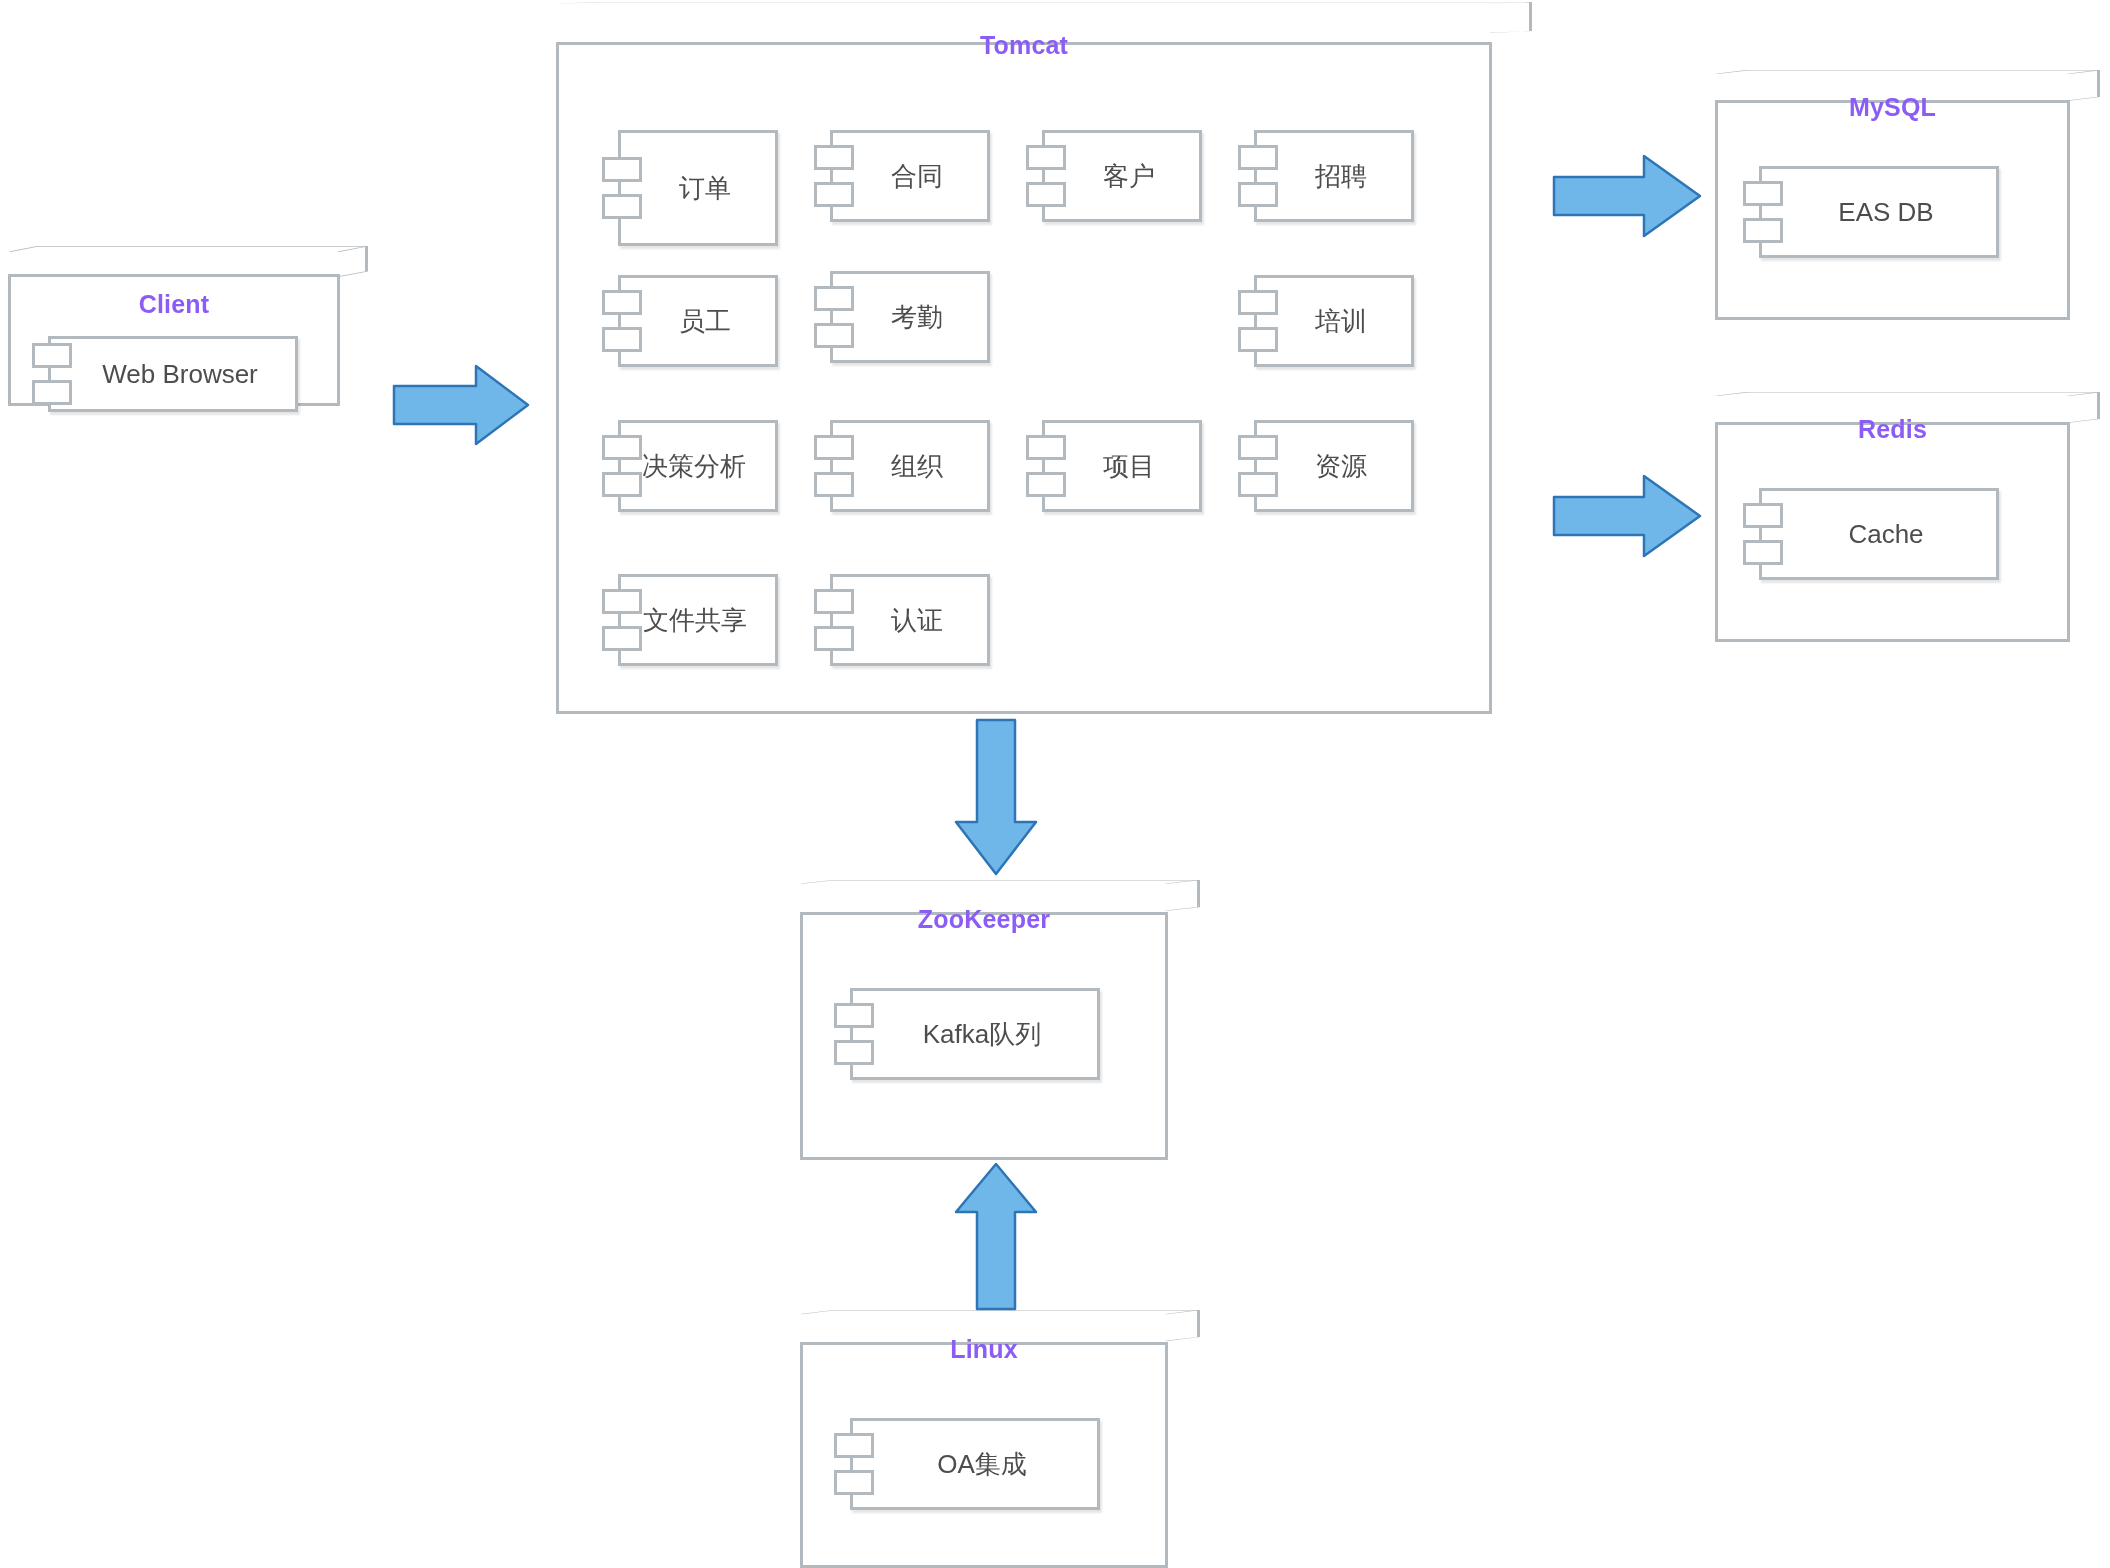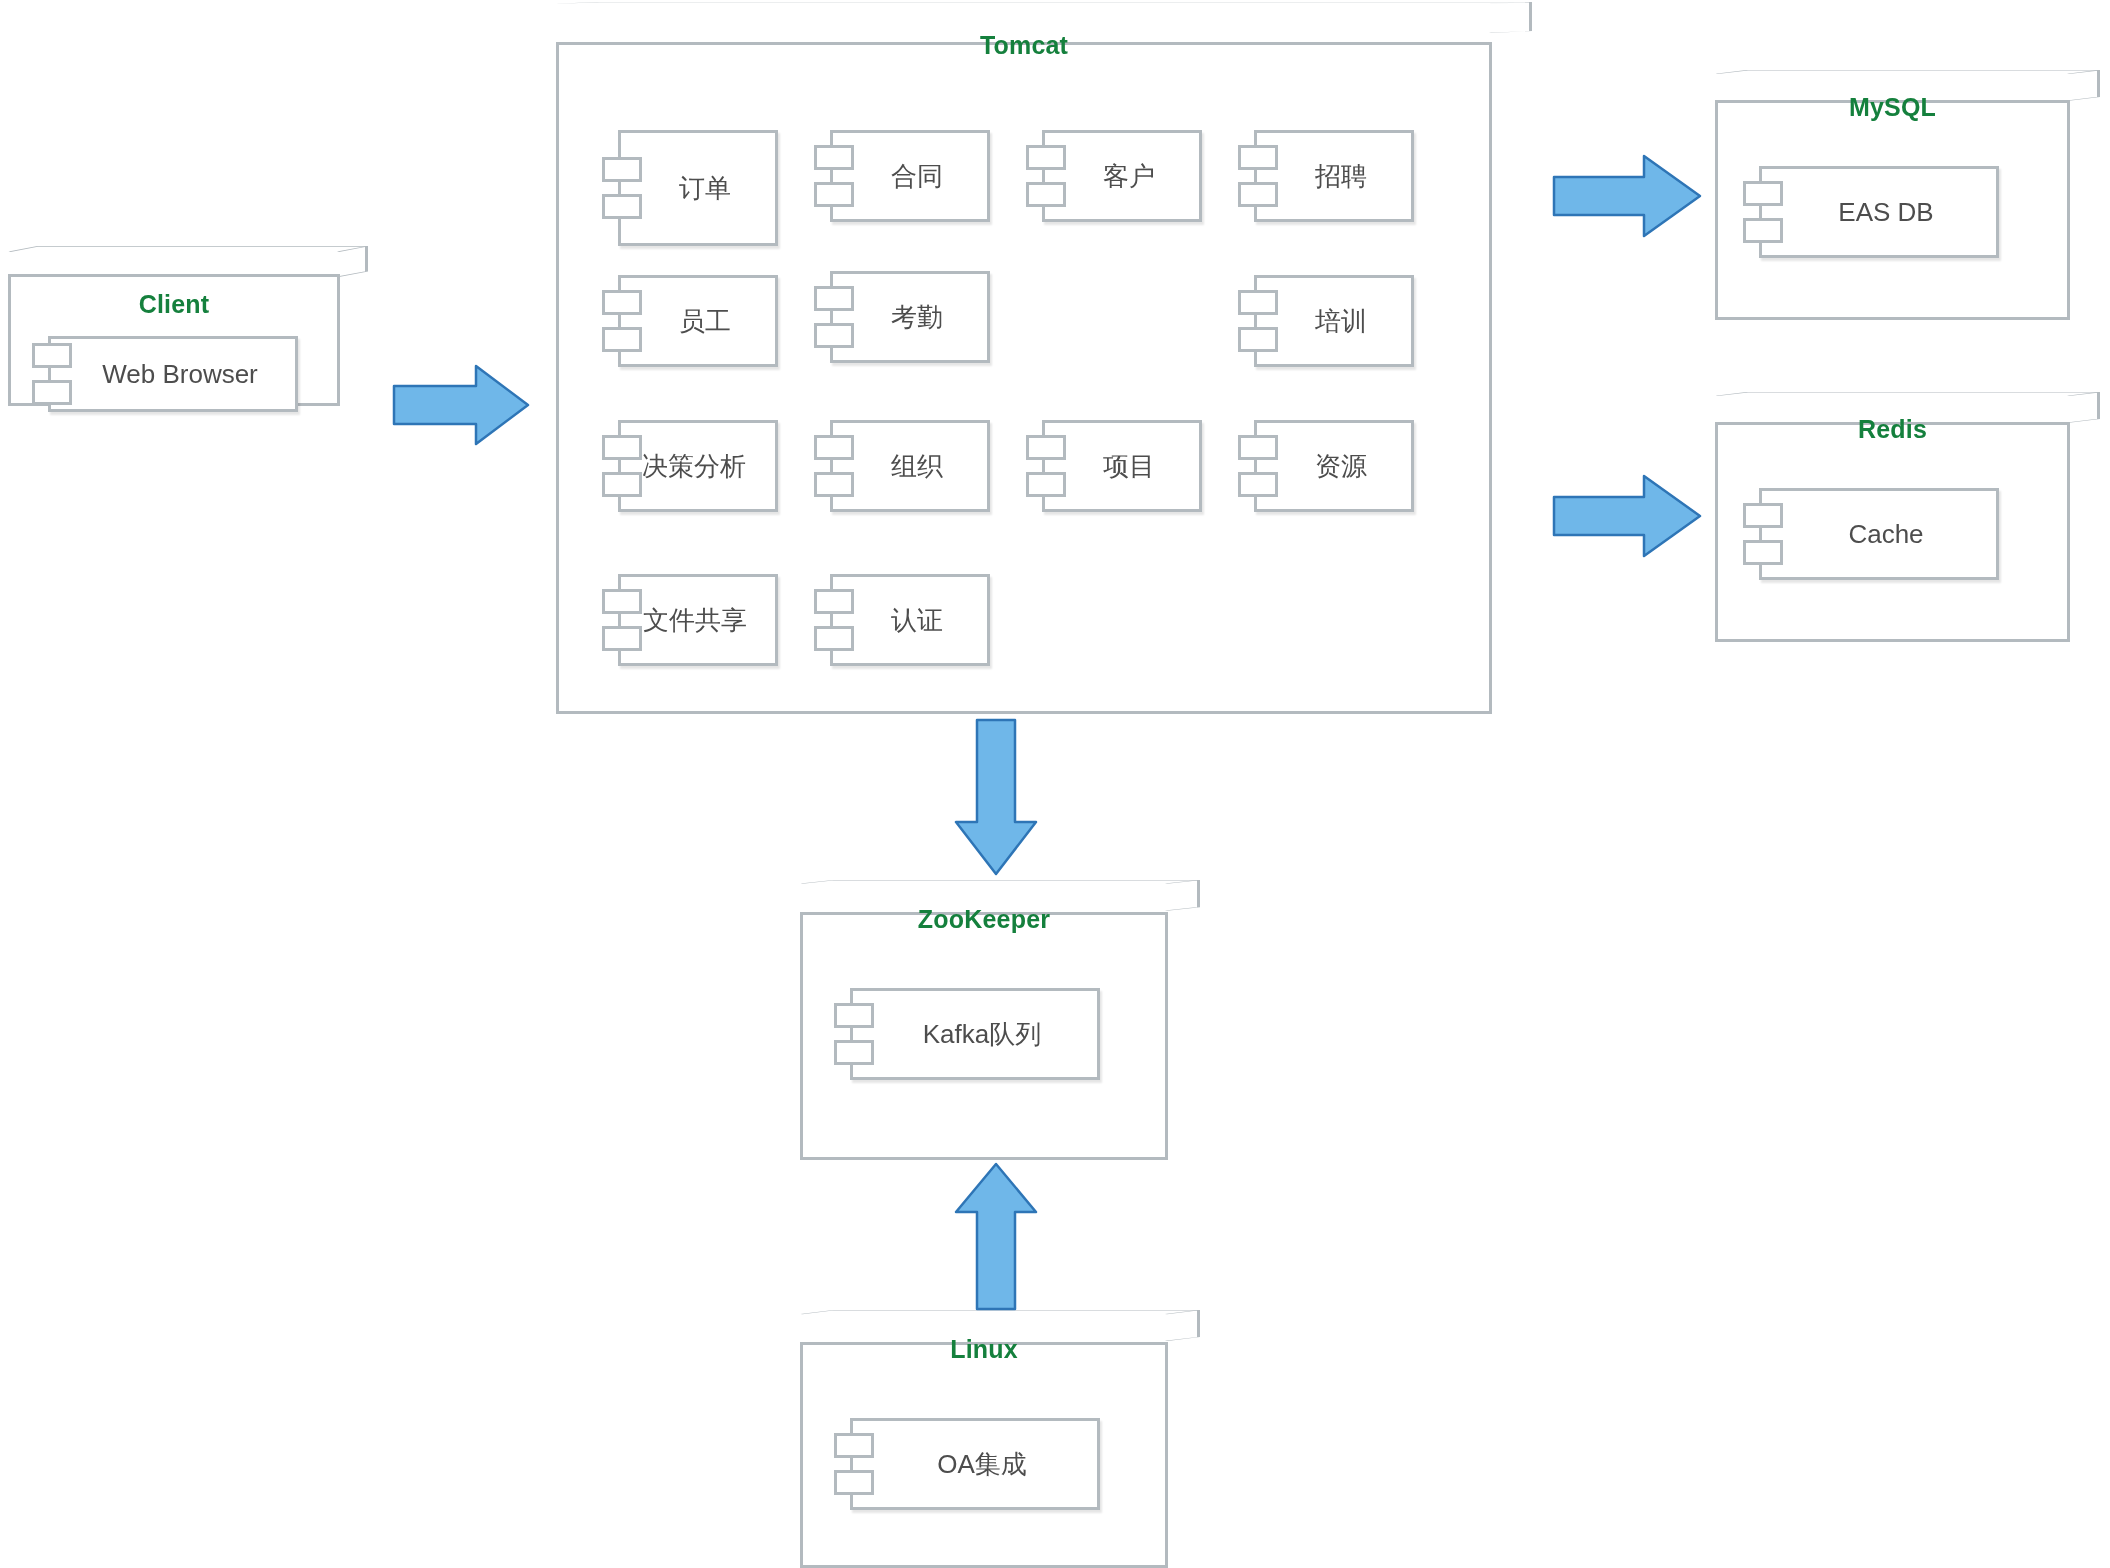--- a/index.html
+++ b/index.html
@@ -7,21 +7,21 @@
        font-family:"Liberation Sans","DejaVu Sans",sans-serif;}
 
   #canvas{position:absolute;inset:0;width:2110px;height:1568px;}
 
   .node{position:absolute;box-sizing:border-box;}
   .node .face{position:absolute;left:0;top:28px;right:28px;bottom:0;
               background:#ffffff;border:3px solid #b3babf;box-sizing:border-box;}
   .node .top{position:absolute;left:0;top:0;width:100%;height:31px;pointer-events:none;}
   .node .title{position:absolute;left:0;right:28px;top:28px;height:60px;
                display:flex;align-items:center;justify-content:center;
-               font-weight:bold;font-size:25px;color:#15803d;letter-spacing:.2px;}
+               font-weight:bold;font-size:25px;color:#8b5cf6;letter-spacing:.2px;}
 
   .comp{position:absolute;box-sizing:border-box;background:#ffffff;
         border:3px solid #b3babf;
         box-shadow:2px 3px 2px rgba(0,0,0,0.10);
         display:flex;align-items:center;justify-content:center;
         font-size:26px;color:#4d4d4d;}
   .comp .tabs{position:absolute;left:-19px;top:50%;transform:translateY(-50%);
               width:40px;height:62px;}
   .comp .tab{position:absolute;left:0;width:40px;height:25px;
              background:#ffffff;border:3px solid #b3babf;box-sizing:border-box;}

